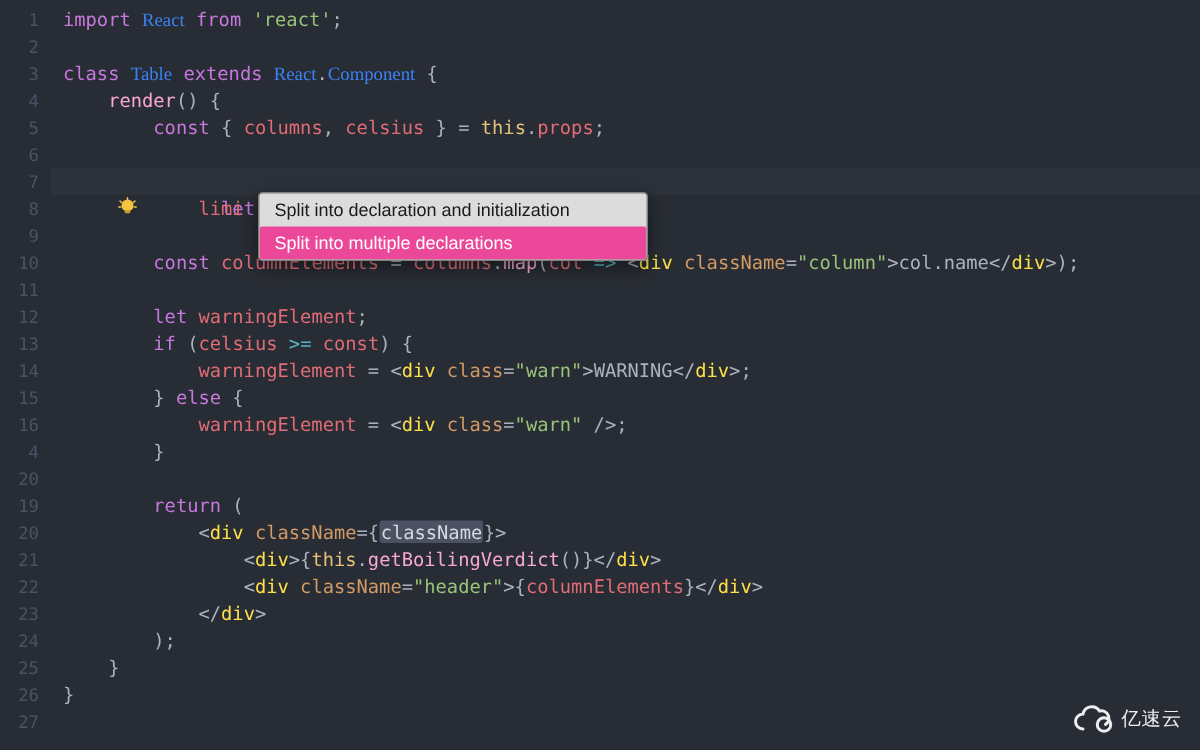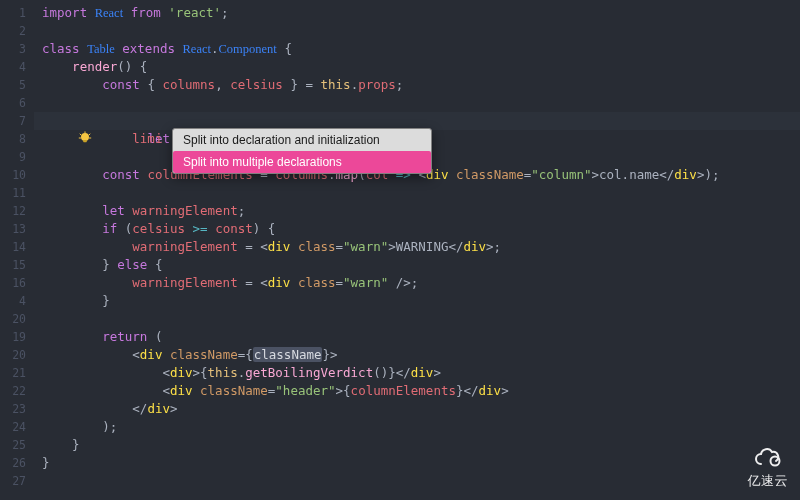--- a/index.html
+++ b/index.html
@@ -68,24 +68,23 @@
     cursor: default;
   }
   .popup .item.sel {
     background: #ec4899;
     color: #ffffff;
   }
   
   .wm {
     position: absolute;
     right: 12px; bottom: 10px;
-    display: flex; align-items: center;
+    display: flex; align-items: flex-start;
     gap: 4px;
     opacity: 0.92;
-    flex-direction: column;
   }
   .wm svg { display: block; }
   .wm span {
     font-family: "Microsoft YaHei", Arial, sans-serif;
     font-size: 13px;
     color: #ffffff;
     font-weight: 500;
     letter-spacing: 0.5px;
   }
 </style>

